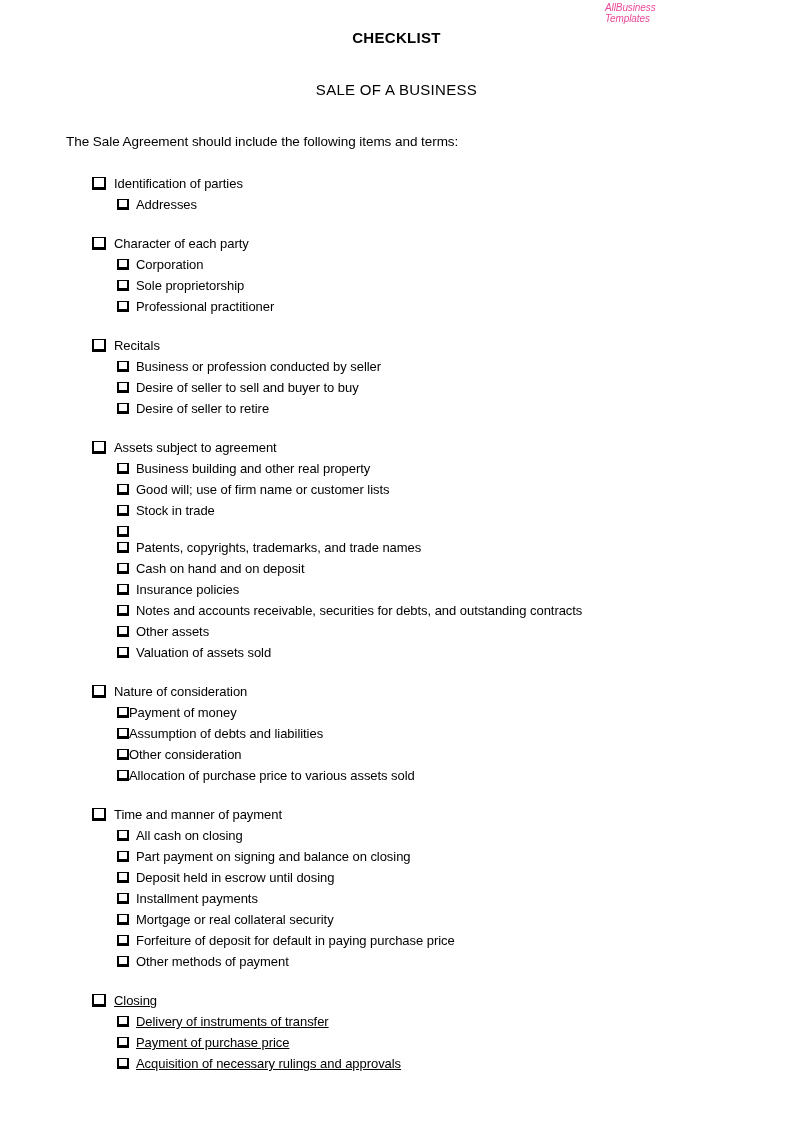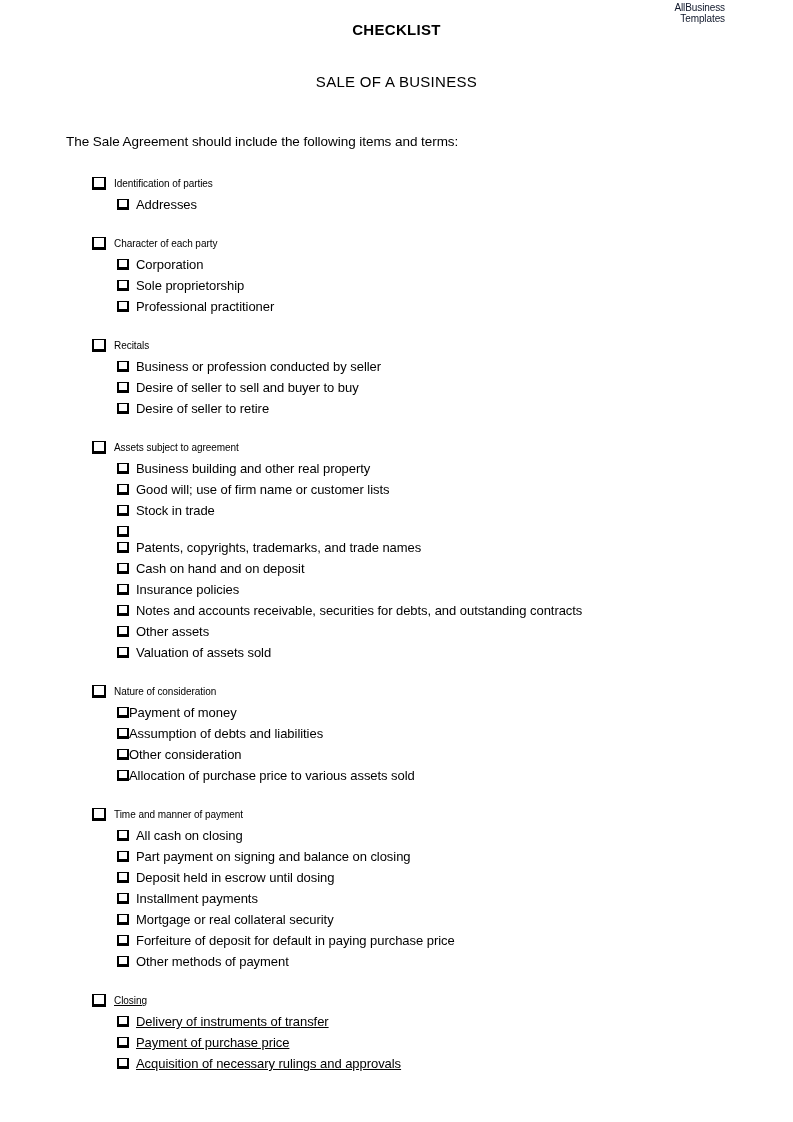--- a/index.html
+++ b/index.html
@@ -23,39 +23,40 @@
     height: 1122px;
     box-sizing: border-box;
   }
 
   
   .logo {
     position: absolute;
     top: 2px;
     right: 68px;
     width: 120px;
-    text-align: right;
+    text-align: left;
     line-height: 11px;
-    color: #0f172a;
+    color: #ec4899;
+    font-style: italic;
   }
   .logo-line1 {
     display: block;
     font-size: 10px;
     letter-spacing: -0.1px;
   }
   .logo-line2 {
     display: block;
     font-size: 10px;
     letter-spacing: -0.1px;
   }
 
   
   .title-block {
     position: absolute;
-    top: 20px;
+    top: 28px;
     left: 0;
     width: 793px;
     text-align: center;
   }
   .doc-title {
     font-size: 15px;
     font-weight: bold;
     letter-spacing: 0.3px;
     margin: 0;
     line-height: 19px;
@@ -102,21 +103,21 @@
   .item.lvl1 {
     padding-left: 26px;
   }
   .item.lvl1 .cbox {
     width: 14px;
     height: 13px;
     margin-top: 4px;
     margin-right: 8px;
   }
   .item.lvl1 .label {
-    font-size: 10px;
+    font-size: 13px;
     letter-spacing: -0.05px;
   }
 
   
   .item.lvl2 {
     padding-left: 51px;
   }
   .item.lvl2 .cbox {
     width: 12px;
     height: 11px;

